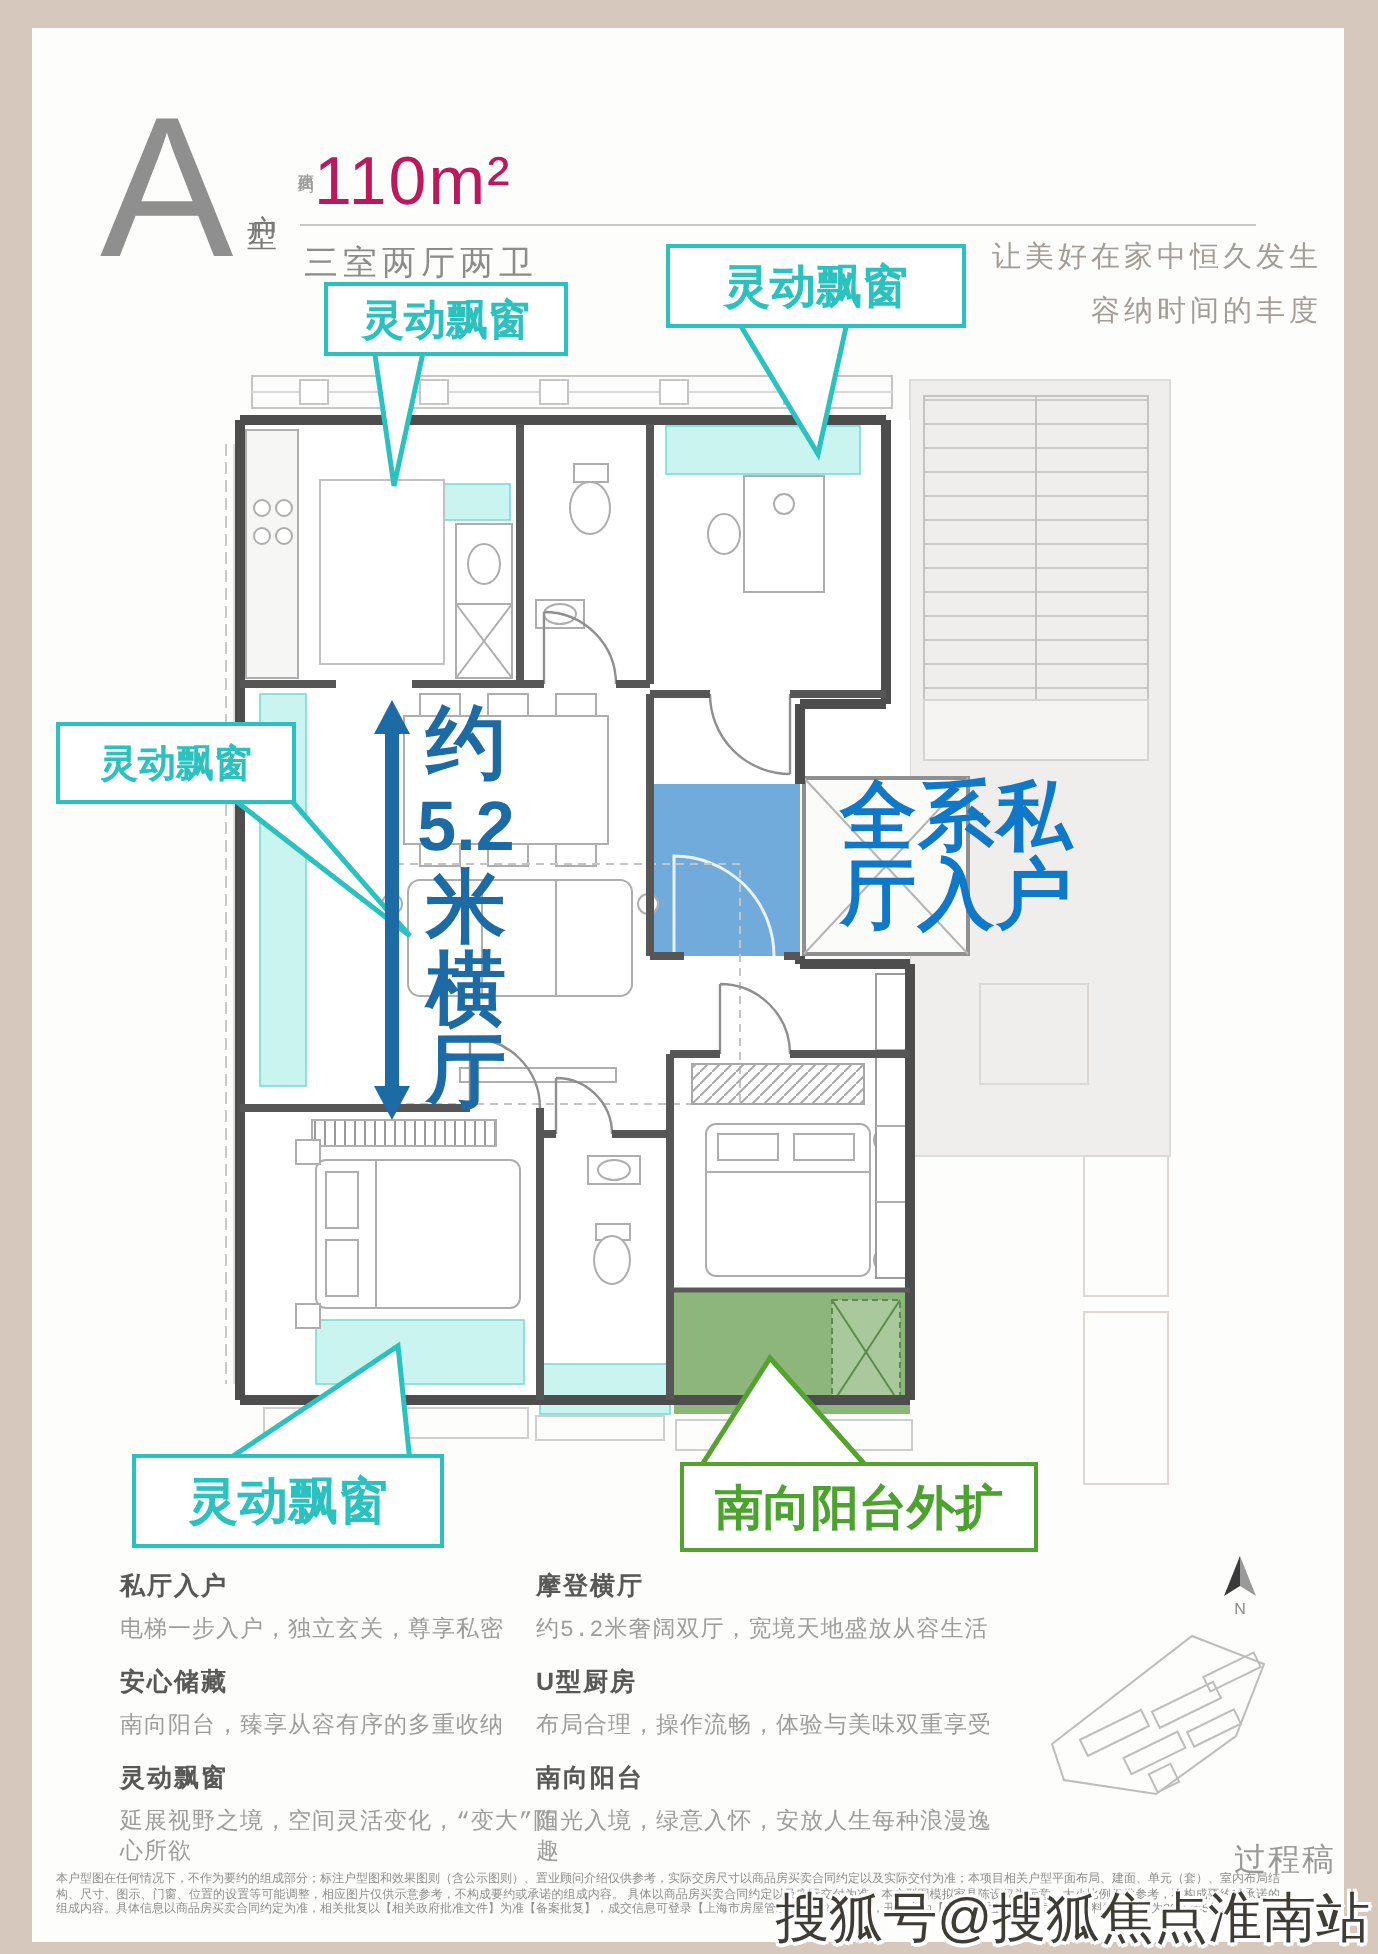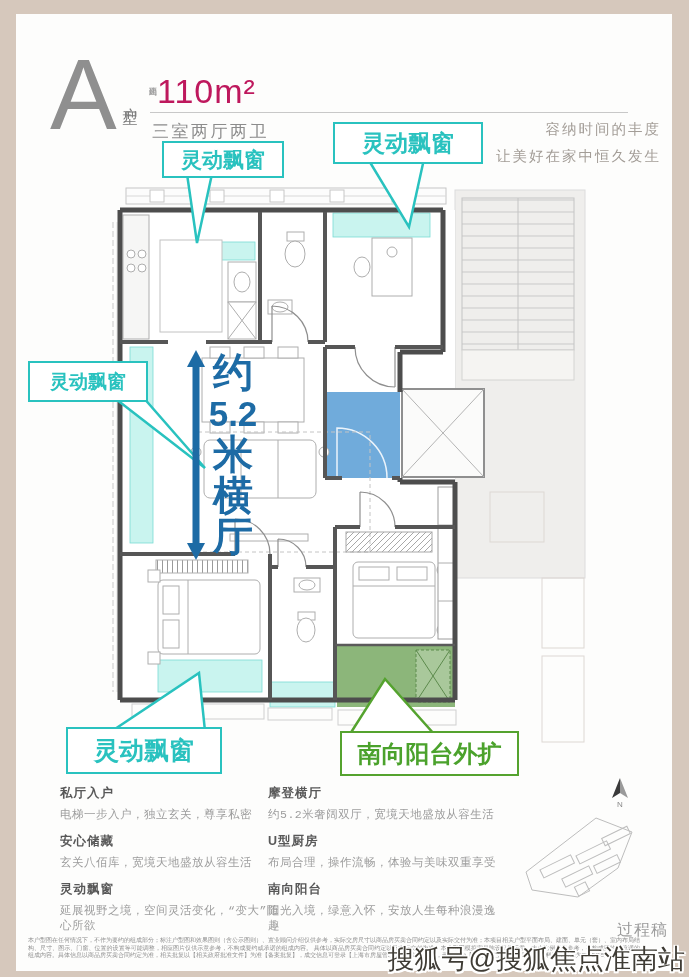--- a/index.html
+++ b/index.html
@@ -48,22 +48,22 @@
 <div id="page">
   <div id="sheet"></div>
 
   <div class="abs type-letter">A</div>
   <div class="abs type-vert">户型</div>
   <div class="abs area-prefix">建面约</div>
   <div class="abs area-value">110m²</div>
   <div class="abs header-line"></div>
   <div class="abs rooms-label">三室两厅两卫</div>
   <div class="abs slogan">
+    <div>让美好在家中恒久发生</div>
     <div>容纳时间的丰度</div>
-    <div>让美好在家中恒久发生</div>
   </div>
 
   <svg class="abs layer" style="left:110px;top:182px;z-index:1;" width="478" height="592" viewBox="0 0 478 592">
     <defs>
       <pattern id="pSteps" width="478" height="12" patternUnits="userSpaceOnUse">
         <line x1="0" y1="6" x2="478" y2="6" stroke="#c9c9c9" stroke-width="1"></line>
       </pattern>
       <pattern id="pHatchV" width="5" height="20" patternUnits="userSpaceOnUse">
         <line x1="2.5" y1="0" x2="2.5" y2="20" stroke="#9a9a9a" stroke-width="1"></line>
       </pattern>
@@ -240,36 +240,37 @@
     </g>
   </svg>
   <div class="abs nlabel">N</div>
 
   <div class="abs callout teal c1">灵动飘窗</div>
   <div class="abs callout teal c2">灵动飘窗</div>
   <div class="abs callout teal c3">灵动飘窗</div>
   <div class="abs callout teal c4">灵动飘窗</div>
   <div class="abs callout green c5">南向阳台外扩</div>
 
+  <div class="abs hall-text">全系私厅入户</div>
 
   <div class="abs dim-text">
     <div>约</div>
     <div class="num">5.2</div>
     <div>米</div>
     <div>横</div>
     <div>厅</div>
   </div>
 
   <div class="abs feat" style="left:60px;top:785px;">
     <div class="t">私厅入户</div>
     <div class="d">电梯一步入户，独立玄关，尊享私密</div>
   </div>
   <div class="abs feat" style="left:60px;top:833px;">
     <div class="t">安心储藏</div>
-    <div class="d">玄关八佰库，宽境天地盛放从容生活</div>
+    <div class="d">南向阳台，臻享从容有序的多重收纳</div>
   </div>
   <div class="abs feat" style="left:60px;top:881px;">
     <div class="t">灵动飘窗</div>
     <div class="d">延展视野之境，空间灵活变化，“变大”随心所欲</div>
   </div>
   <div class="abs feat" style="left:268px;top:785px;">
     <div class="t">摩登横厅</div>
     <div class="d">约5.2米奢阔双厅，宽境天地盛放从容生活</div>
   </div>
   <div class="abs feat" style="left:268px;top:833px;">

